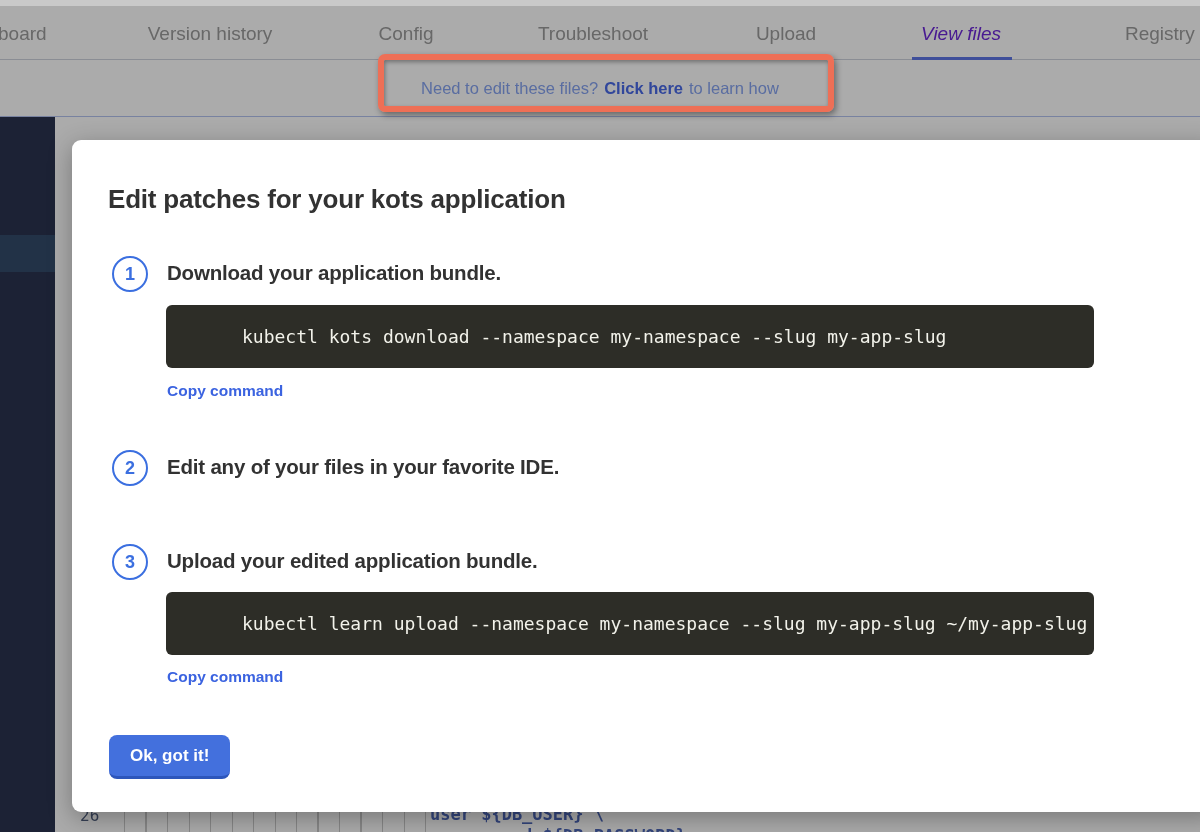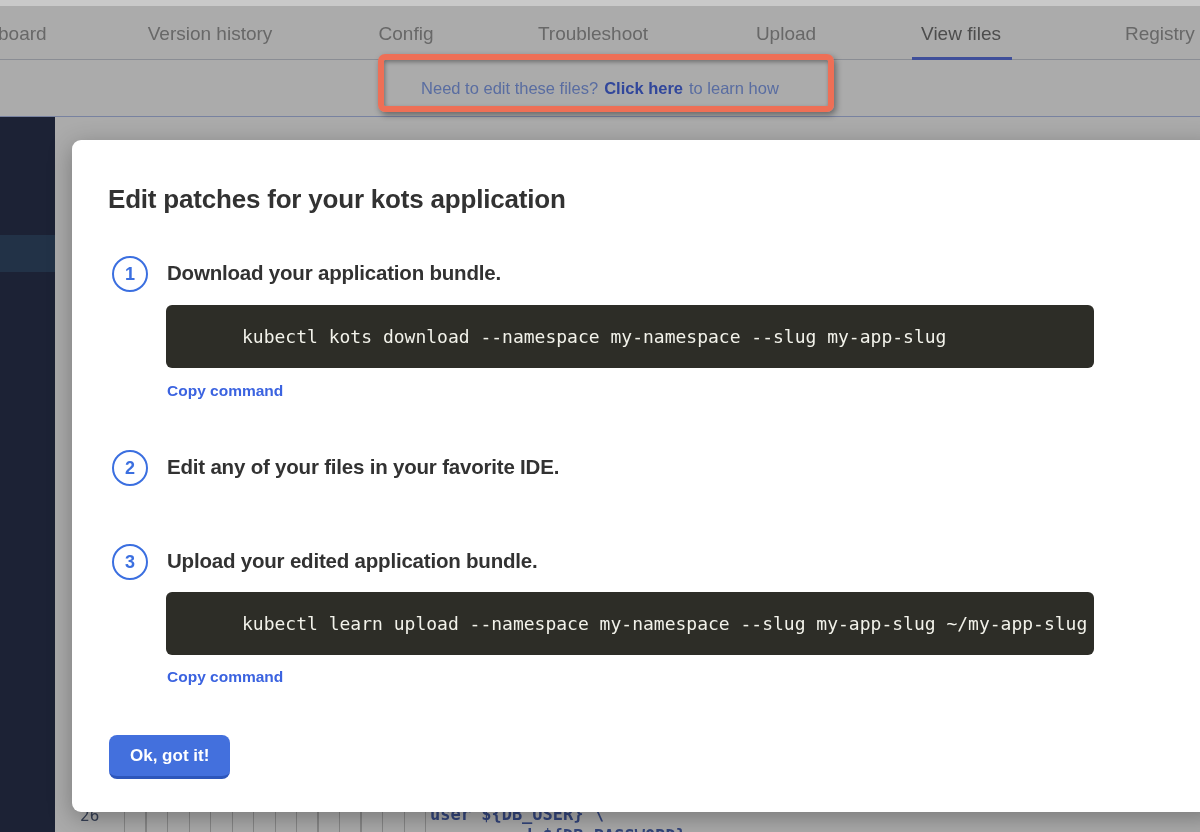--- a/index.html
+++ b/index.html
@@ -6,21 +6,21 @@
   html,body { width:1200px; height:832px; }
   body { font-family:"Liberation Sans", sans-serif; }
   .page { position:relative; width:1200px; height:832px; overflow:hidden; background:#fff; }
 
   
   .bg-layer { position:absolute; inset:0; z-index:0; background:#fff; }
 
   .navbar { position:absolute; left:0; top:6px; width:1200px; height:54px; background:#fff; border-bottom:1px solid #ced3dd; }
   .nav-tab { position:absolute; top:17px; font-size:19px; color:#9b9b9b; white-space:nowrap; cursor:pointer; }
   .nav-tab.centered { transform:translateX(-50%); }
-  .nav-tab.active { color:#737373; }
+  .nav-tab.active { color:#6d28d9;font-style:italic; }
   .tab-underline { position:absolute; left:912px; top:51px; width:100px; height:3px; background:#5e76e6; }
 
   .banner { position:absolute; left:0; top:60px; width:1200px; height:57px; background:#fff; border-bottom:1px solid #b4c2ef; display:flex; align-items:center; justify-content:center; gap:6px; font-size:16.5px; }
   .banner .plain { color:#86a3f0; }
   .banner .link { color:#4a6ae8; font-weight:700; cursor:pointer; }
 
   .sidebar { position:absolute; left:0; top:117px; width:55px; height:715px; background:#2a344f; }
   .sidebar-selected { position:absolute; left:0; top:118px; width:55px; height:37px; background:#344b6b; }
 
   .editor-strip { position:absolute; left:55px; top:760px; width:1145px; height:72px; background:#fff; }

